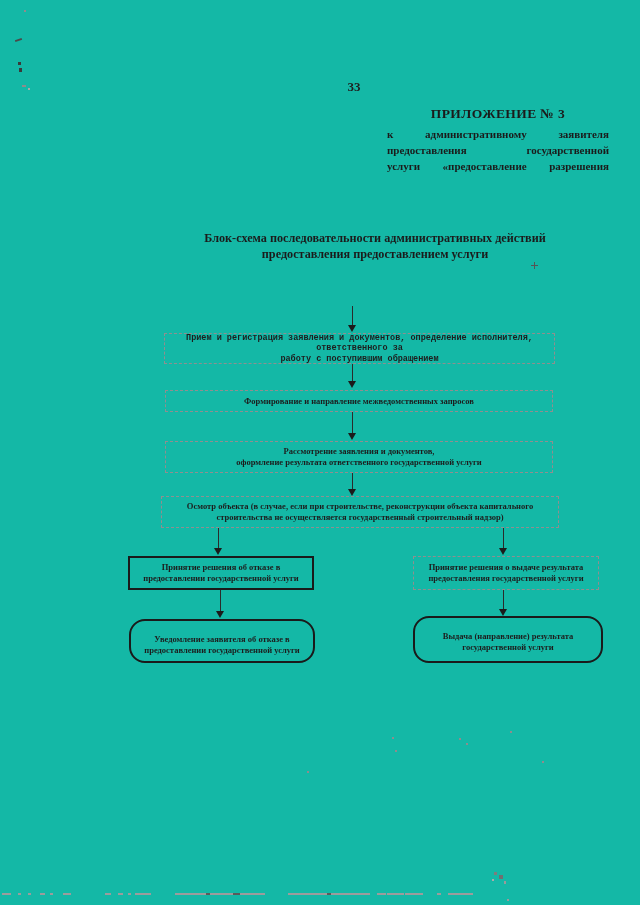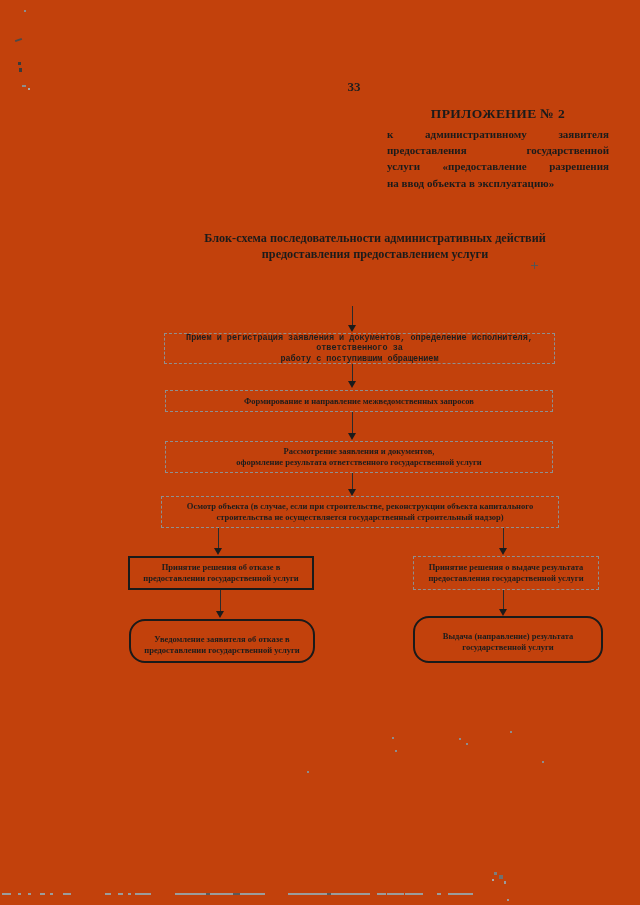--- a/index.html
+++ b/index.html
@@ -1,20 +1,20 @@
 <!DOCTYPE html>
 <html lang="ru"><head>
 <meta charset="utf-8">
 <style>
   * { box-sizing: border-box; }
   html, body { margin: 0; padding: 0; background: #ffffff; }
   .page {
     position: relative;
     width: 640px; height: 905px;
-    background: #c2410c;
+    background: #14b8a6;
     font-family: "Liberation Serif", serif;
     color: #1b1b1b;
     overflow: hidden;
   }
   .page-number {
     position: absolute; left: 338px; top: 79px; width: 32px;
     font-size: 13px; font-weight: 600; text-align: center; color: #1f1f1f;
   }
   .appendix {
     position: absolute; left: 387px; top: 106px; width: 222px;
@@ -54,25 +54,24 @@
   .edge-dark { background: #5a5a5a; }
 </style>
 </head>
 <body>
 
 <div class="page">
 
   <div class="page-number">33</div>
 
   <div class="appendix">
-    <div class="appendix-heading">ПРИЛОЖЕНИЕ № 2</div>
+    <div class="appendix-heading">ПРИЛОЖЕНИЕ № 3</div>
     <div class="appendix-line line-just">к административному заявителя</div>
     <div class="appendix-line line-just">предоставления государственной</div>
     <div class="appendix-line line-just">услуги «предоставление разрешения</div>
-    <div class="appendix-line line-last">на ввод объекта в эксплуатацию»</div>
   </div>
 
   <div class="doc-title">Блок-схема последовательности административных действий
 предоставления предоставлением услуги</div>
 
 
   <div class="box b-dashed" style="left:164px; top:333px; width:391px; height:31px;font-family:Liberation Mono, monospace;">Прием и регистрация заявления и документов, определение исполнителя, ответственного за
 работу с поступившим обращением</div>
 
   <div class="box b-dashed" style="left:165px; top:390px; width:388px; height:22px;text-align:right;">Формирование и направление межведомственных запросов</div>

